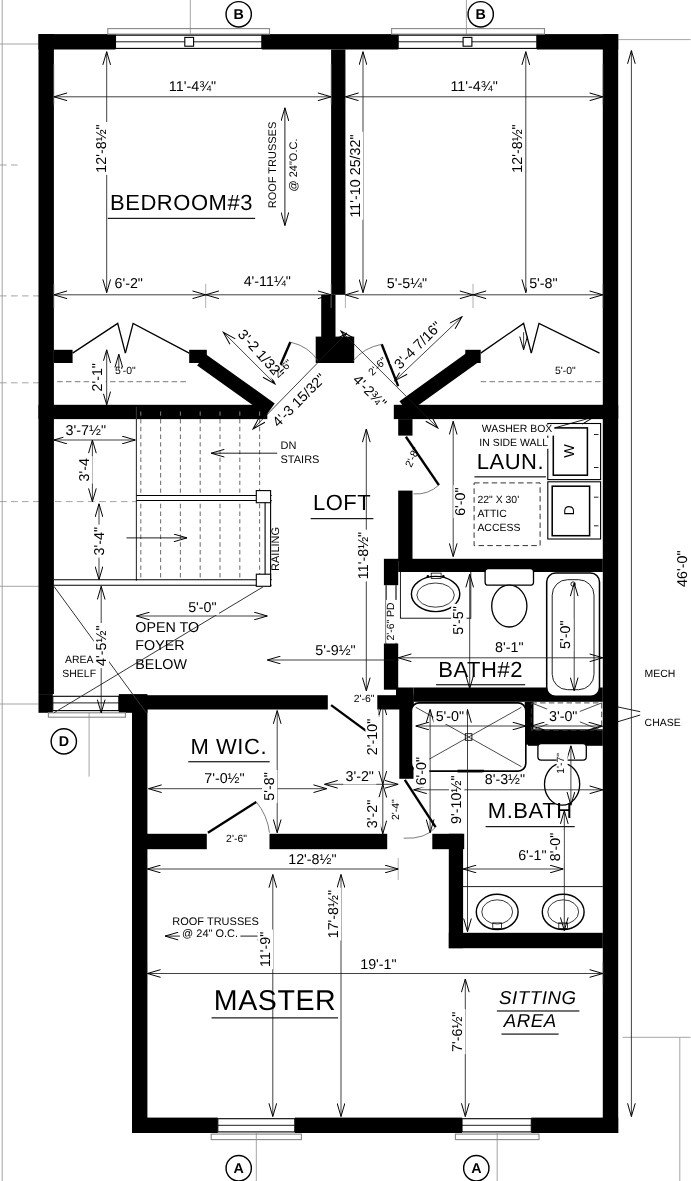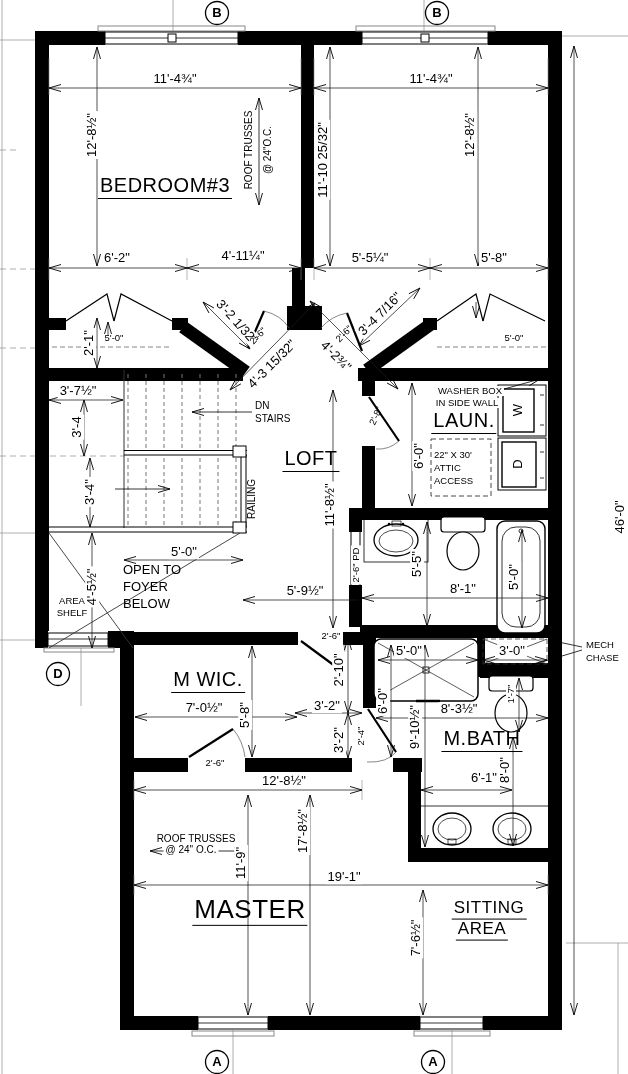--- a/index.html
+++ b/index.html
@@ -11,21 +11,21 @@
   .bg{background:#fff;padding:0 2px;}
   .r90{transform:translate(-50%,-50%) rotate(-90deg);}
   .r45{transform:translate(-50%,-50%) rotate(-45deg);}
   .p45{transform:translate(-50%,-50%) rotate(45deg);}
   .p48{transform:translate(-50%,-50%) rotate(48deg);}
   .r65{transform:translate(-50%,-50%) rotate(-65deg);}
   .sm{font-size:9.5px;}
   .nt{font-size:10px;}
   .room{font-size:20px;letter-spacing:.5px;border-bottom:1.8px solid #000;padding:0 2px 2px;}
   .rm-lg{font-size:26px;}
-  .rm-sm{font-size:17px;}
+  .rm-sm{font-size:17px;font-style:italic;}
   .bub{font-size:13px;font-weight:bold;}
   .la{transform:translate(0,-50%);}
 </style>
 </head>
 <body>
 
 <div id="sheet">
 
 <svg id="plan-svg" width="628" height="1074" viewBox="0 0 628 1074">
   <defs>
@@ -331,20 +331,21 @@
 
 <div class="lb bub" style="left:217px;top:13px">B</div>
 <div class="lb bub" style="left:437px;top:13px">B</div>
 <div class="lb bub" style="left:217px;top:1062px">A</div>
 <div class="lb bub" style="left:433px;top:1062px">A</div>
 <div class="lb bub" style="left:58px;top:674px">D</div>
 
 <div class="lb room" style="left:165px;top:187px">BEDROOM#3</div>
 <div class="lb room" style="left:311px;top:460px">LOFT</div>
 <div class="lb room" style="left:464px;top:422px">LAUN.</div>
+<div class="lb room" style="left:437px;top:611px">BATH#2</div>
 <div class="lb room" style="left:208px;top:681px">M WIC.</div>
 <div class="lb room" style="left:482px;top:740px">M.BATH</div>
 <div class="lb room rm-lg" style="left:250px;top:911px">MASTER</div>
 <div class="lb room rm-sm" style="left:489px;top:909px">SITTING</div>
 <div class="lb room rm-sm" style="left:482px;top:930px">AREA</div>
 
 <div class="lb bg" style="left:175px;top:79px">11'-4¾"</div>
 <div class="lb bg" style="left:431px;top:79px">11'-4¾"</div>
 <div class="lb bg r90" style="left:92px;top:135px">12'-8½"</div>
 <div class="lb bg r90" style="left:470px;top:135px">12'-8½"</div>
@@ -410,16 +411,16 @@
 <div class="lb sm la" style="left:434px;top:455px">22" X 30'</div>
 <div class="lb sm la" style="left:434px;top:468px">ATTIC</div>
 <div class="lb sm la" style="left:434px;top:481px">ACCESS</div>
 <div class="lb r90" style="left:518px;top:410px">W</div>
 <div class="lb r90" style="left:518px;top:464px">D</div>
 <div class="lb la" style="left:123px;top:570px">OPEN TO</div>
 <div class="lb la" style="left:123px;top:587px">FOYER</div>
 <div class="lb la" style="left:123px;top:604px">BELOW</div>
 <div class="lb sm bg" style="left:72px;top:601px">AREA</div>
 <div class="lb sm bg" style="left:72px;top:613px">SHELF</div>
-<div class="lb sm la" style="left:586px;top:645px">MECH</div>
+<div class="lb sm la" style="left:586px;top:613px">MECH</div>
 <div class="lb sm la" style="left:586px;top:658px">CHASE</div>
 
 </div>
 
 </body></html>

